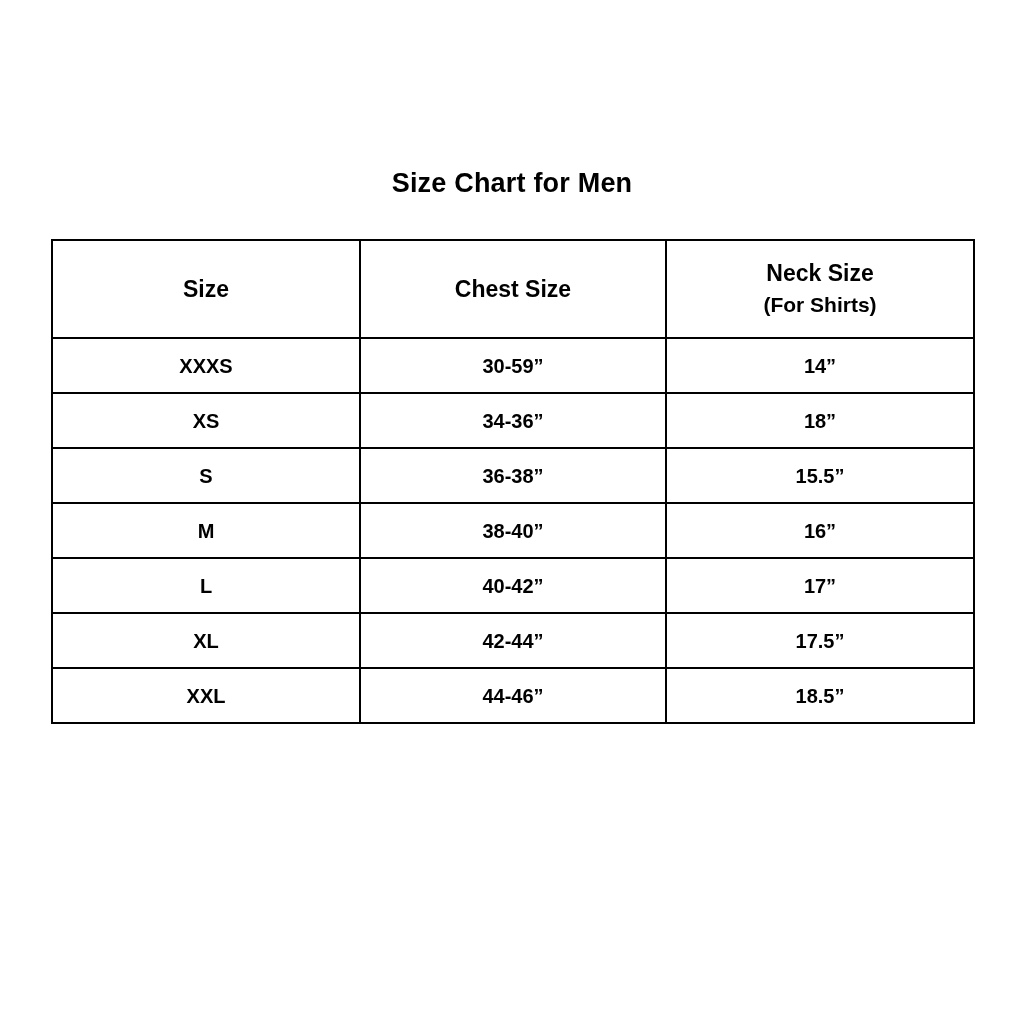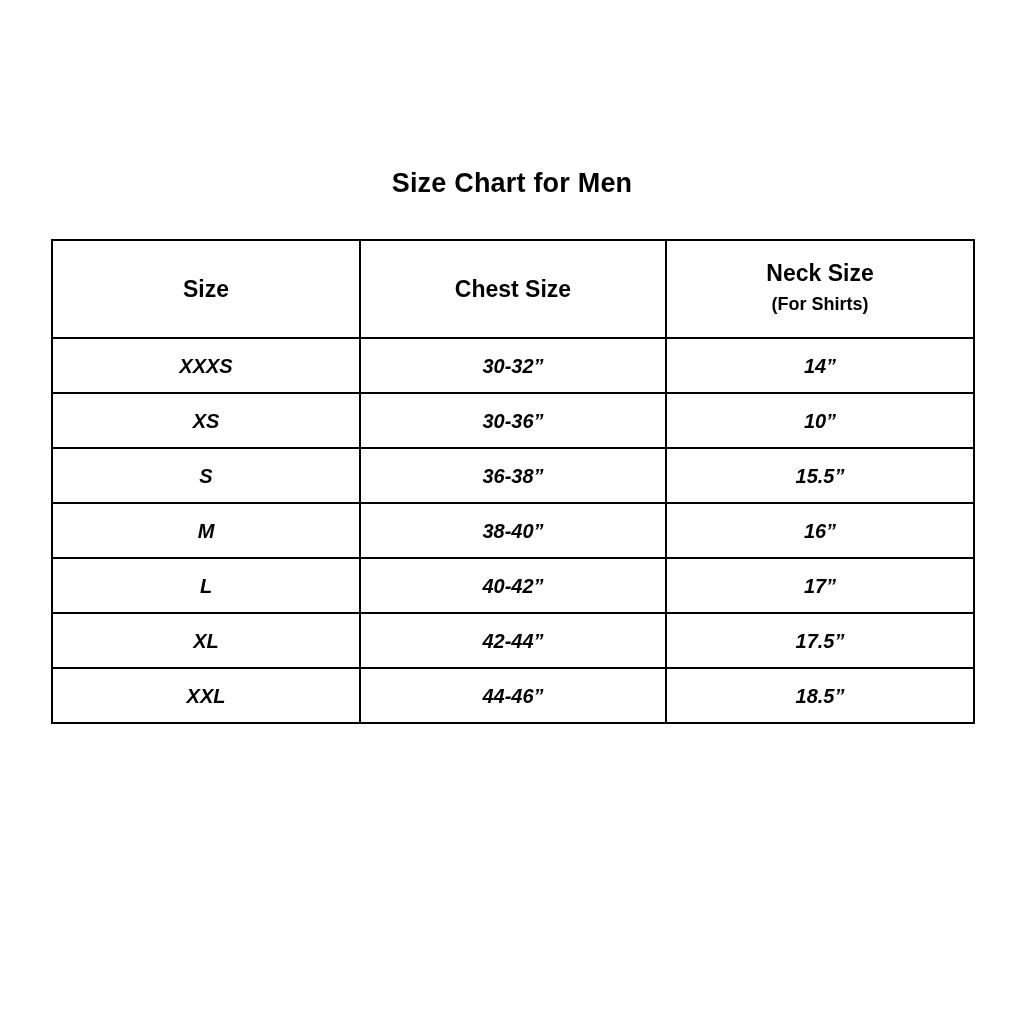--- a/index.html
+++ b/index.html
@@ -56,25 +56,24 @@
   }
   table.size-table thead th {
     height: 96px;
     font-size: 23px;
     line-height: 31px;
   }
   table.size-table tbody td {
     height: 53px;
     font-size: 20px;
     line-height: 24px;
-    font-style: italic;
   }
   .hdr-sub {
     display: block;
-    font-size: 18px;
+    font-size: 21px;
     font-weight: bold;
   }
 </style>
 </head>
 <body>
 
 <div class="page">
 
   <div class="chart-title">Size Chart for Men</div>
 
@@ -91,27 +90,27 @@
           <th>Chest Size</th>
           <th>
             <span>Neck Size</span>
             <span class="hdr-sub">(For Shirts)</span>
           </th>
         </tr>
       </thead>
       <tbody>
         <tr>
           <td>XXXS</td>
-          <td>30-32”</td>
+          <td>30-59”</td>
           <td>14”</td>
         </tr>
         <tr>
           <td>XS</td>
-          <td>30-36”</td>
-          <td>10”</td>
+          <td>34-36”</td>
+          <td>18”</td>
         </tr>
         <tr>
           <td>S</td>
           <td>36-38”</td>
           <td>15.5”</td>
         </tr>
         <tr>
           <td>M</td>
           <td>38-40”</td>
           <td>16”</td>

